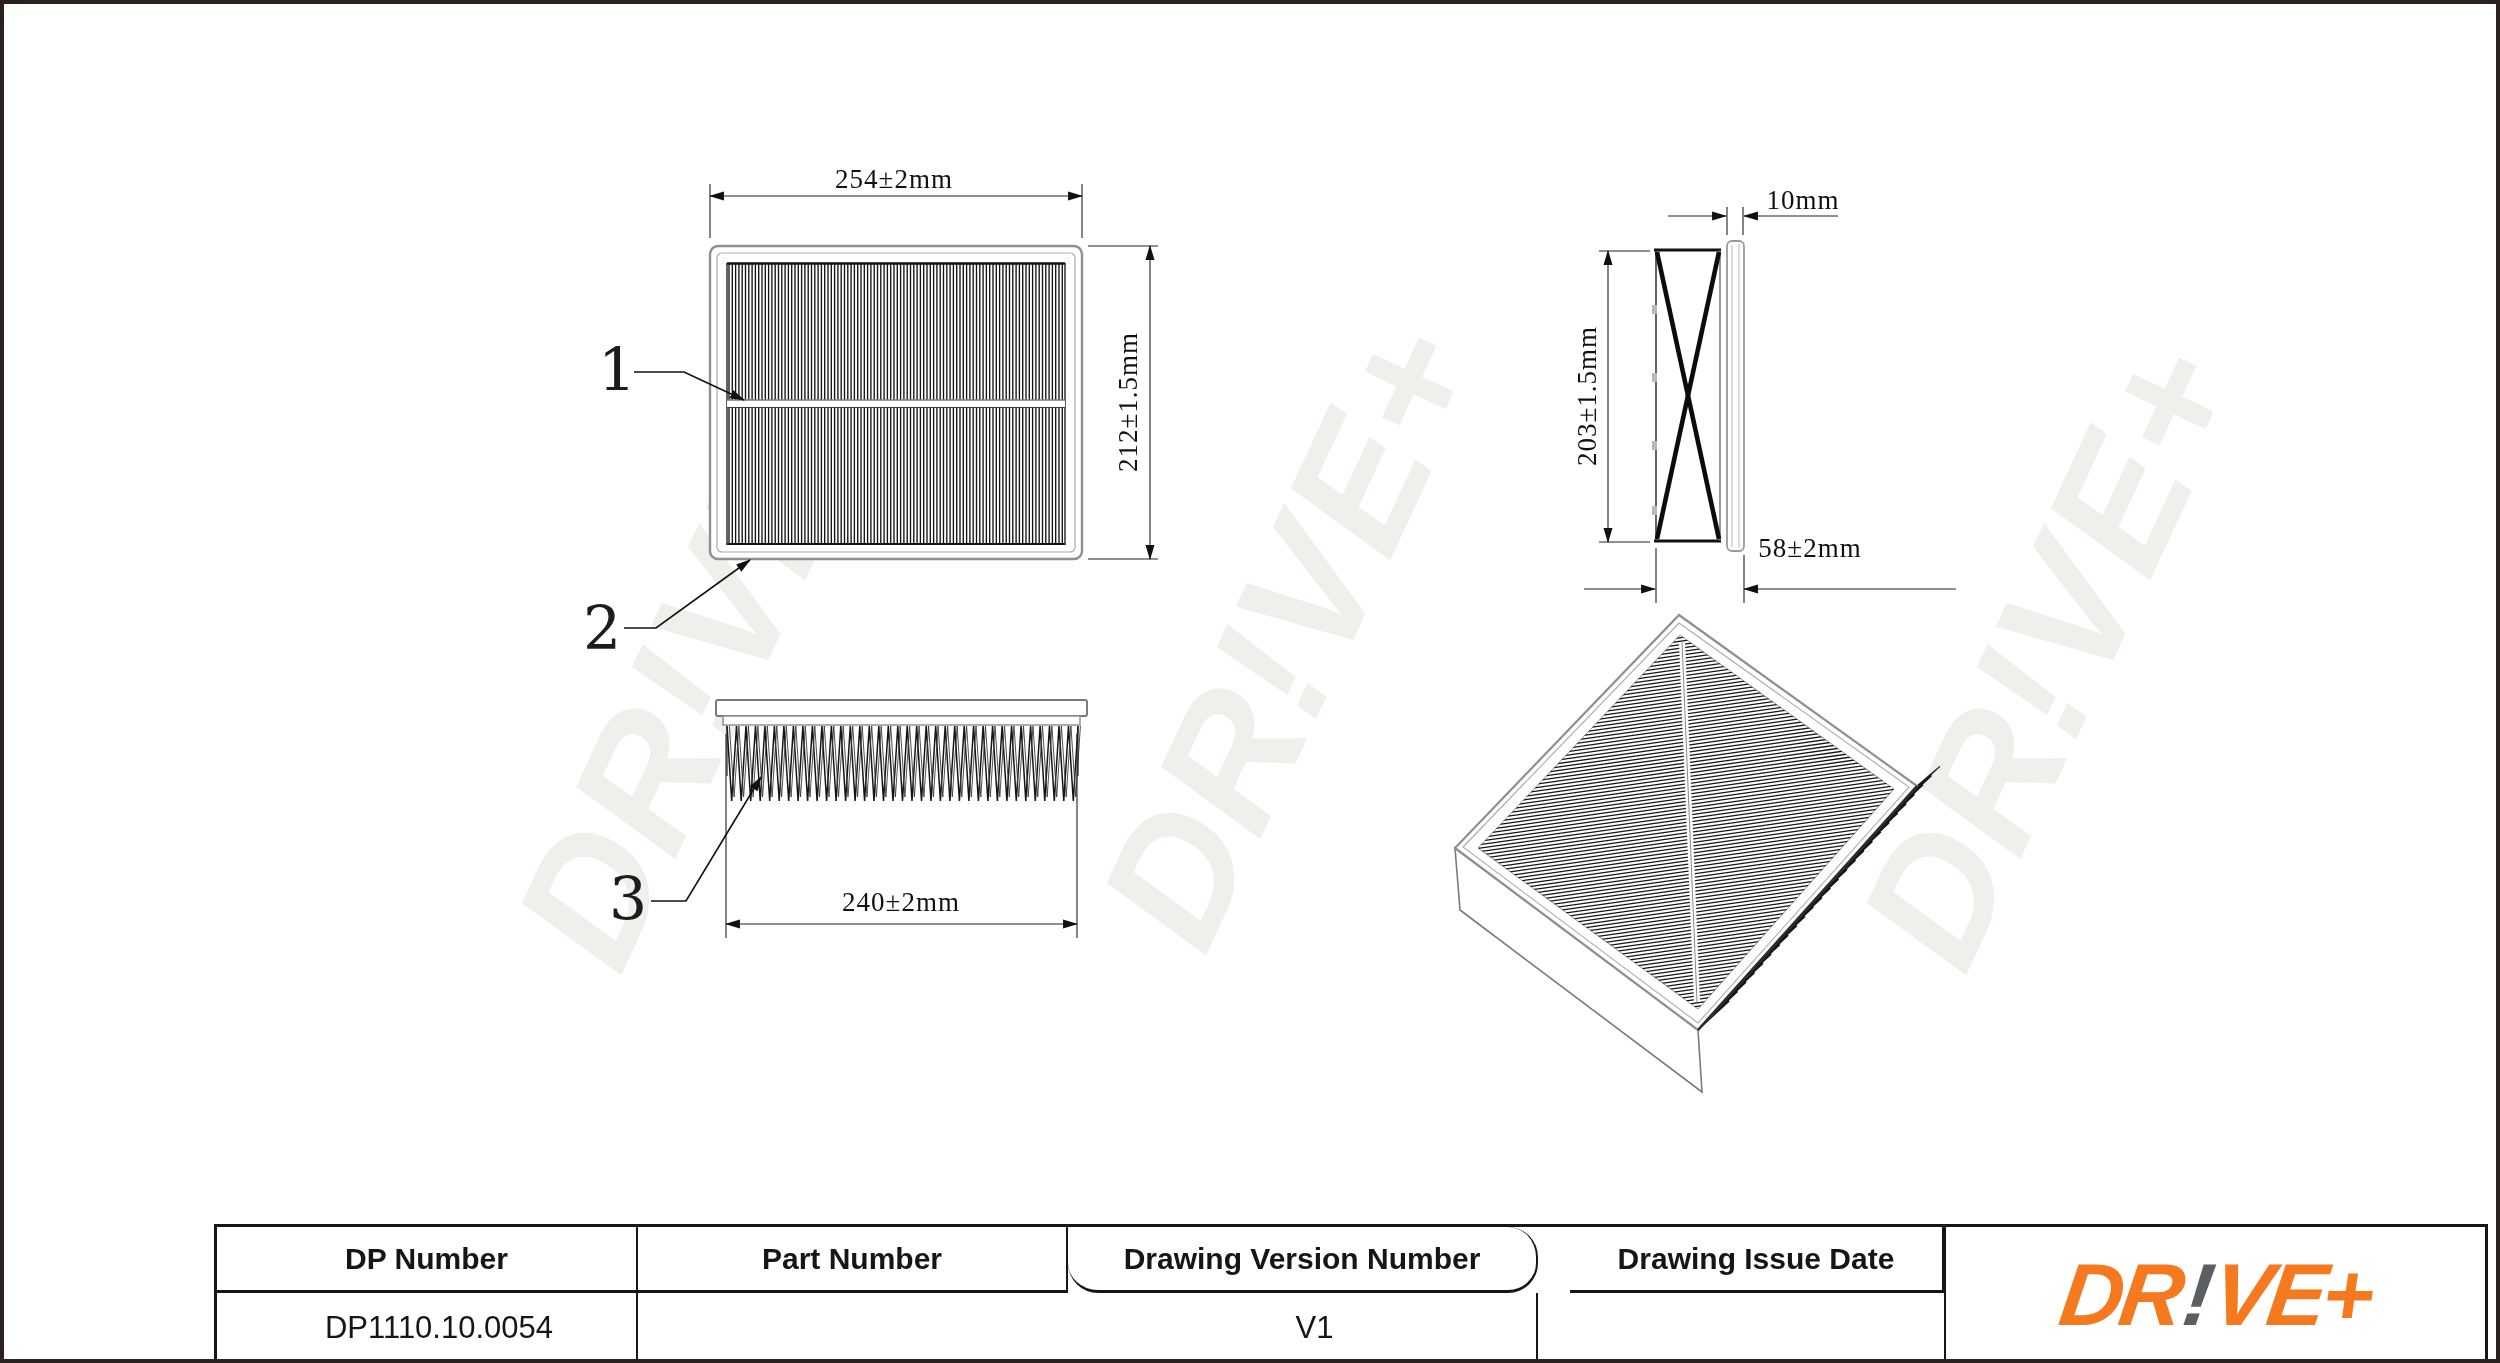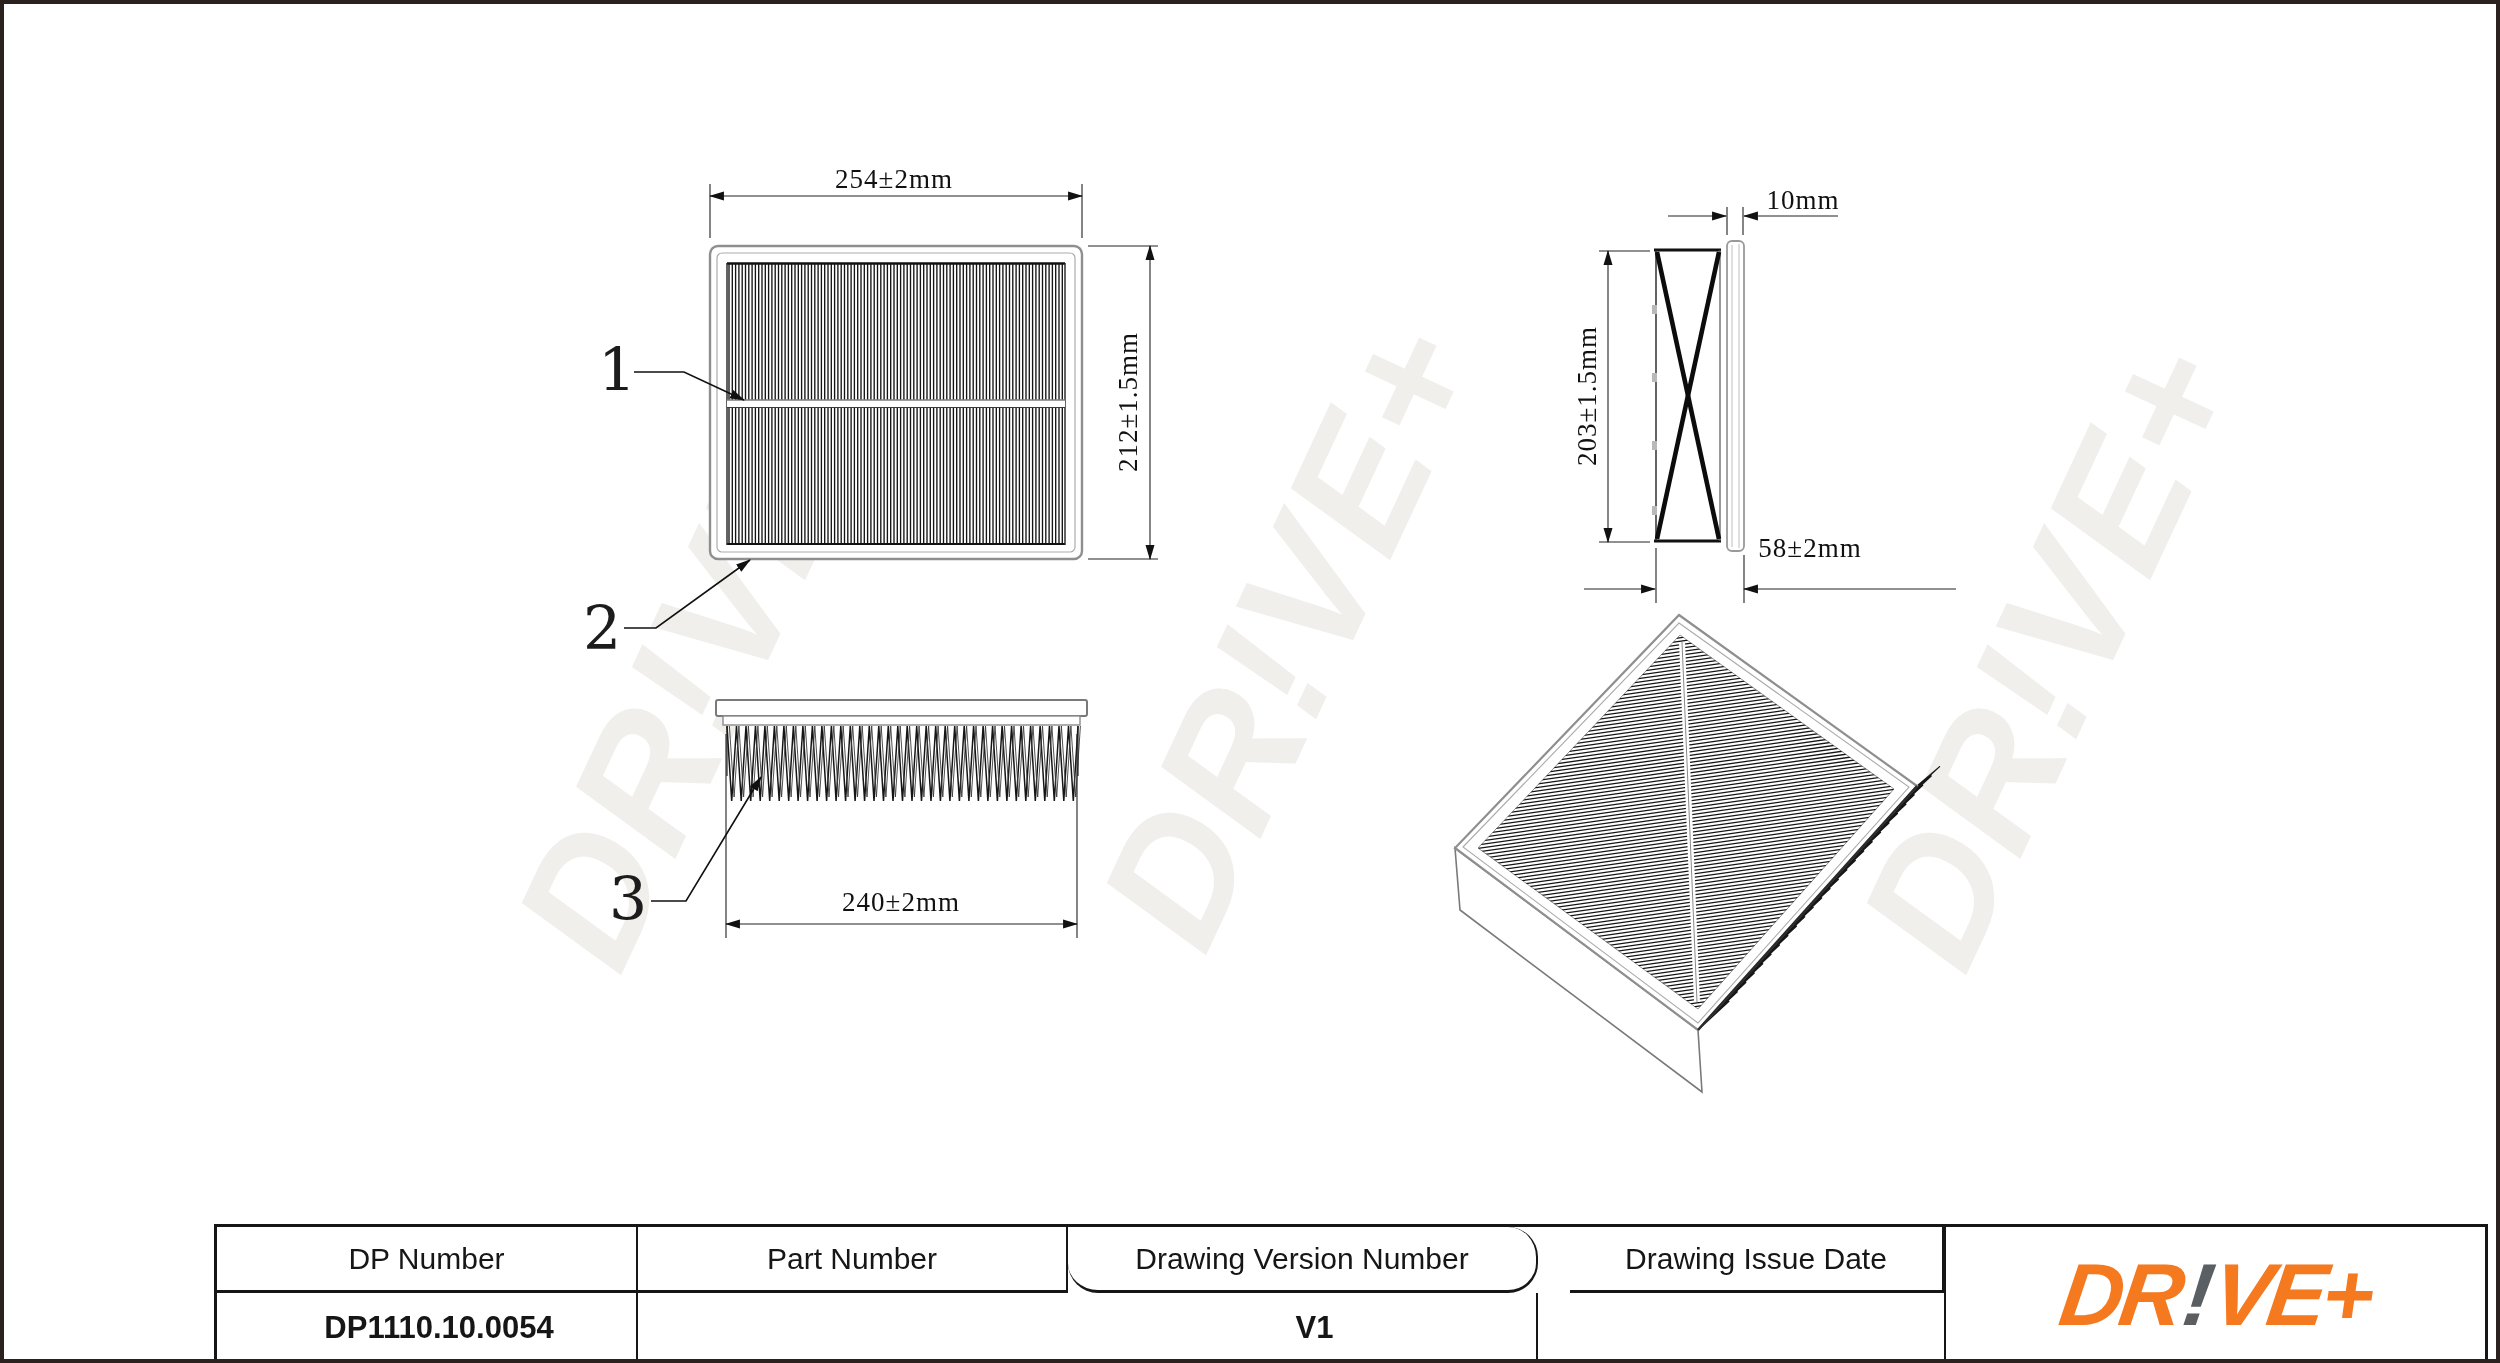--- a/index.html
+++ b/index.html
@@ -43,22 +43,22 @@
   .titleblock{
     position:absolute;left:210px;top:1220px;width:2274px;height:141px;
     box-sizing:border-box;border:3px solid var(--ink);background:#fff;
     display:grid;grid-template-columns:421px 430px 470px 406px 1fr;
     grid-template-rows:66px 1fr;z-index:4;color:var(--ink);
   }
   .tb-cell{
     display:flex;align-items:center;justify-content:center;
     border-right:2.5px solid var(--ink);box-sizing:border-box;background:#fff;
   }
-  .tb-head{font-weight:normal;font-size:30px;border-bottom:3px solid var(--ink);}
-  .tb-val{font-weight:bold;font-size:31px;padding-left:25px;}
+  .tb-head{font-weight:bold;font-size:30px;border-bottom:3px solid var(--ink);}
+  .tb-val{font-weight:normal;font-size:31px;padding-left:25px;}
   .tb-logo{
     grid-column:5;grid-row:1 / 3;border-left:2px solid var(--ink);border-right:none;
     display:flex;align-items:center;justify-content:center;background:#fff;
   }
   .logo{
     font-family:"Liberation Sans",sans-serif;font-weight:bold;font-style:italic;
     font-size:88px;letter-spacing:-4px;transform:skewX(-8deg);line-height:1;
     color:var(--orange);white-space:nowrap;
   }
   .logo .bang{color:var(--logo-gray);padding:0 4px;}

